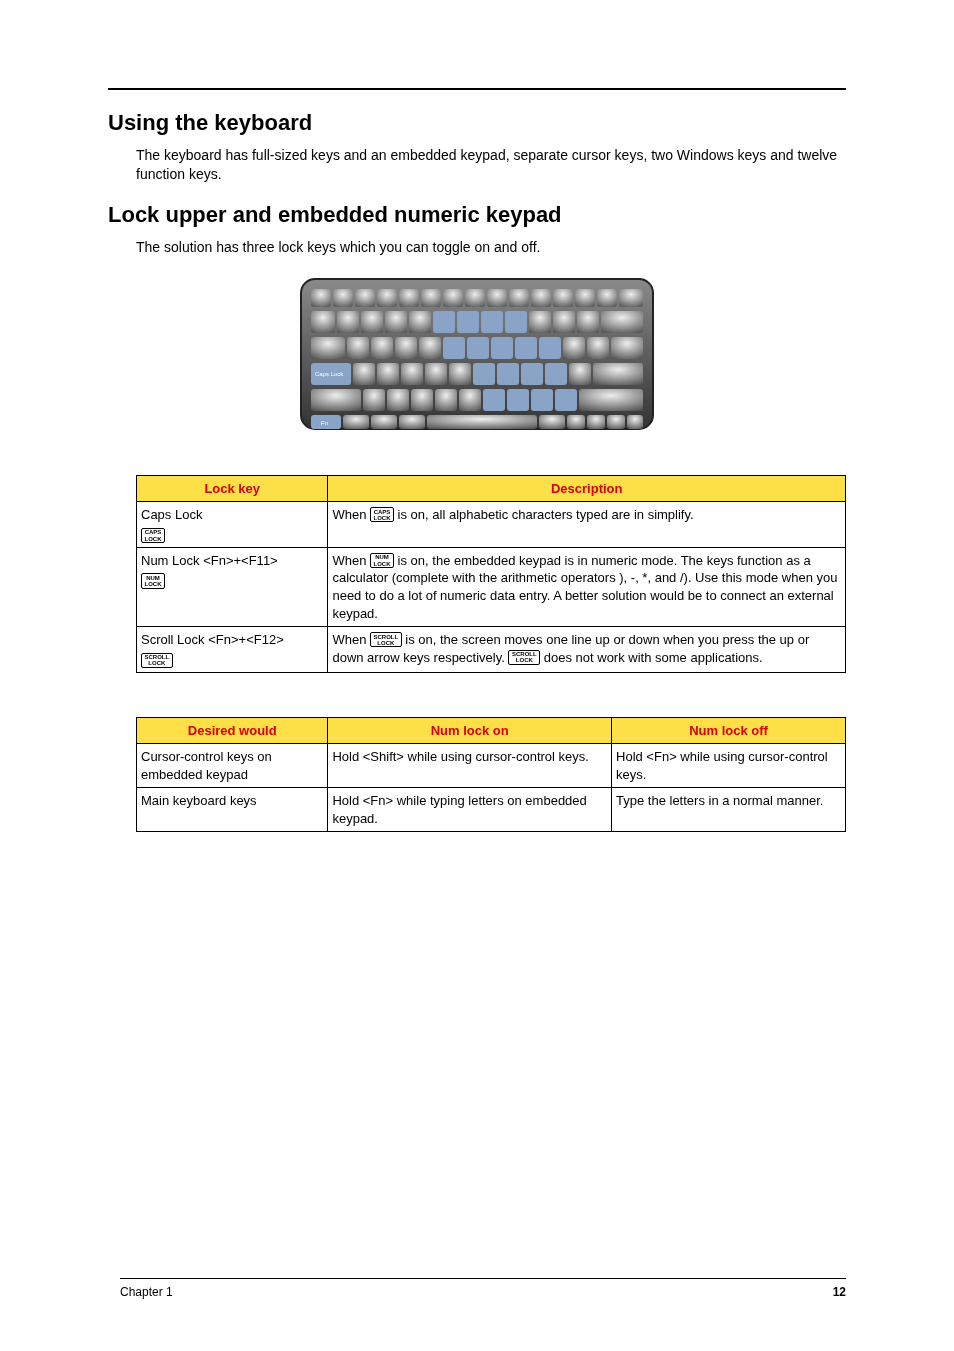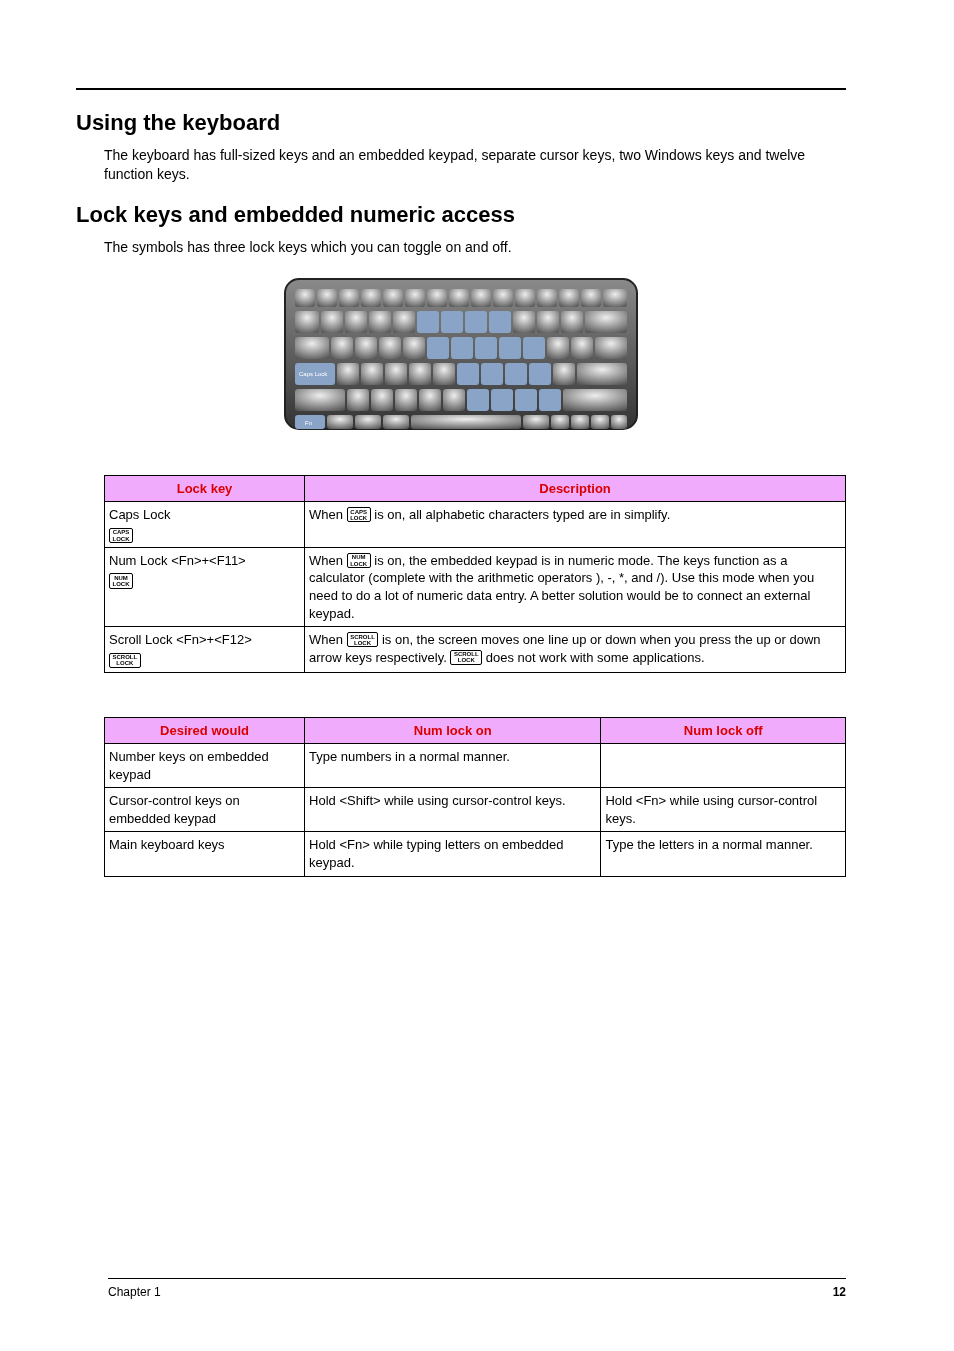--- a/index.html
+++ b/index.html
@@ -8,21 +8,21 @@
     margin: 0;
     background: #fff;
     color: #000;
   }
   .page {
     width: 954px;
     height: 1351px;
     margin: 0 auto;
     position: relative;
     box-sizing: border-box;
-    padding: 88px 108px 0 76px;
+    padding: 88px 108px 0 108px;
   }
   .rule {
     border-top: 2px solid #000;
     margin-bottom: 20px;
   }
   .h1 {
     font-size: 22px;
     font-weight: bold;
     margin: 0 0 10px 0;
   }
@@ -47,21 +47,21 @@
     font-size: 13px;
   }
   th, td {
     border: 1px solid #000;
     padding: 4px 4px;
     text-align: left;
     vertical-align: top;
     line-height: 1.35;
   }
   th {
-    background: #f0abfc;
+    background: #fde047;
     color: #d90000;
     text-align: center;
     font-weight: bold;
   }
   .table-wrap {
     padding-left: 28px;
   }
   .keycap {
     display: inline-block;
     border: 1.5px solid #000;
@@ -83,41 +83,41 @@
     font-size: 6px;
     font-weight: bold;
     line-height: 1.05;
     text-align: center;
     vertical-align: middle;
     margin-top: 4px;
   }
   .footer {
     position: absolute;
     bottom: 52px;
-    left: 108px;
+    left: 120px;
     right: 108px;
     border-top: 1px solid #000;
     padding-top: 6px;
     font-size: 12px;
     display: flex;
     justify-content: space-between;
   }
   .footer .pg { font-weight: bold; }
 </style>
 </head>
 <body>
 
 <div class="page">
   <div class="rule"></div>
 
   <div class="h1">Using the keyboard</div>
   <div class="body-text">The keyboard has full-sized keys and an embedded keypad, separate cursor keys, two Windows keys and twelve function keys.</div>
 
-  <div class="h1">Lock keys and embedded numeric access</div>
-  <div class="body-text">The symbols has three lock keys which you can toggle on and off.</div>
+  <div class="h1">Lock upper and embedded numeric keypad</div>
+  <div class="body-text">The solution has three lock keys which you can toggle on and off.</div>
 
   <div class="kbd-figure">
     <svg class="kbd-svg" viewBox="0 0 360 160">
       <defs>
         <linearGradient id="kbg" x1="0" y1="0" x2="0" y2="1">
           <stop offset="0" stop-color="#8a8a8a"></stop>
           <stop offset="1" stop-color="#333"></stop>
         </linearGradient>
         <radialGradient id="key" cx="0.5" cy="0.3" r="0.8">
           <stop offset="0" stop-color="#eee"></stop>
@@ -281,25 +281,20 @@
         </colgroup>
     <thead>
       <tr>
         <th>Desired would</th>
         <th>Num lock on</th>
         <th>Num lock off</th>
       </tr>
     </thead>
     <tbody>
       <tr>
-        <td>Number keys on embedded keypad</td>
-        <td>Type numbers in a normal manner.</td>
-        <td></td>
-      </tr>
-      <tr>
         <td>Cursor-control keys on embedded keypad</td>
         <td>Hold &lt;Shift&gt; while using cursor-control keys.</td>
         <td>Hold &lt;Fn&gt; while using cursor-control keys.</td>
       </tr>
       <tr>
         <td>Main keyboard keys</td>
         <td>Hold &lt;Fn&gt; while typing letters on embedded keypad.</td>
         <td>Type the letters in a normal manner.</td>
       </tr>
     </tbody>

